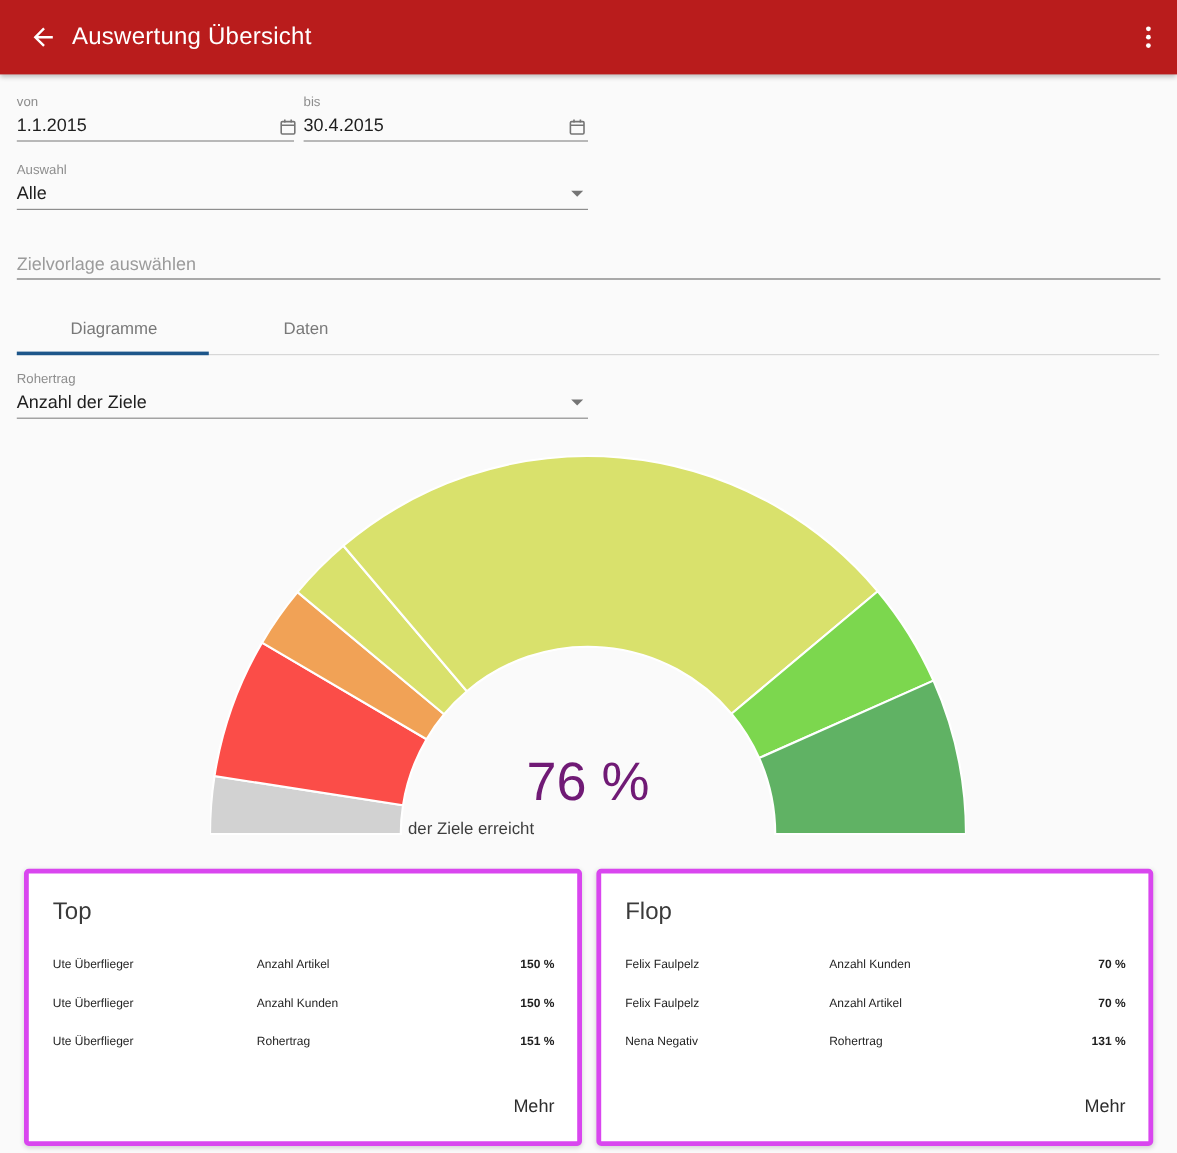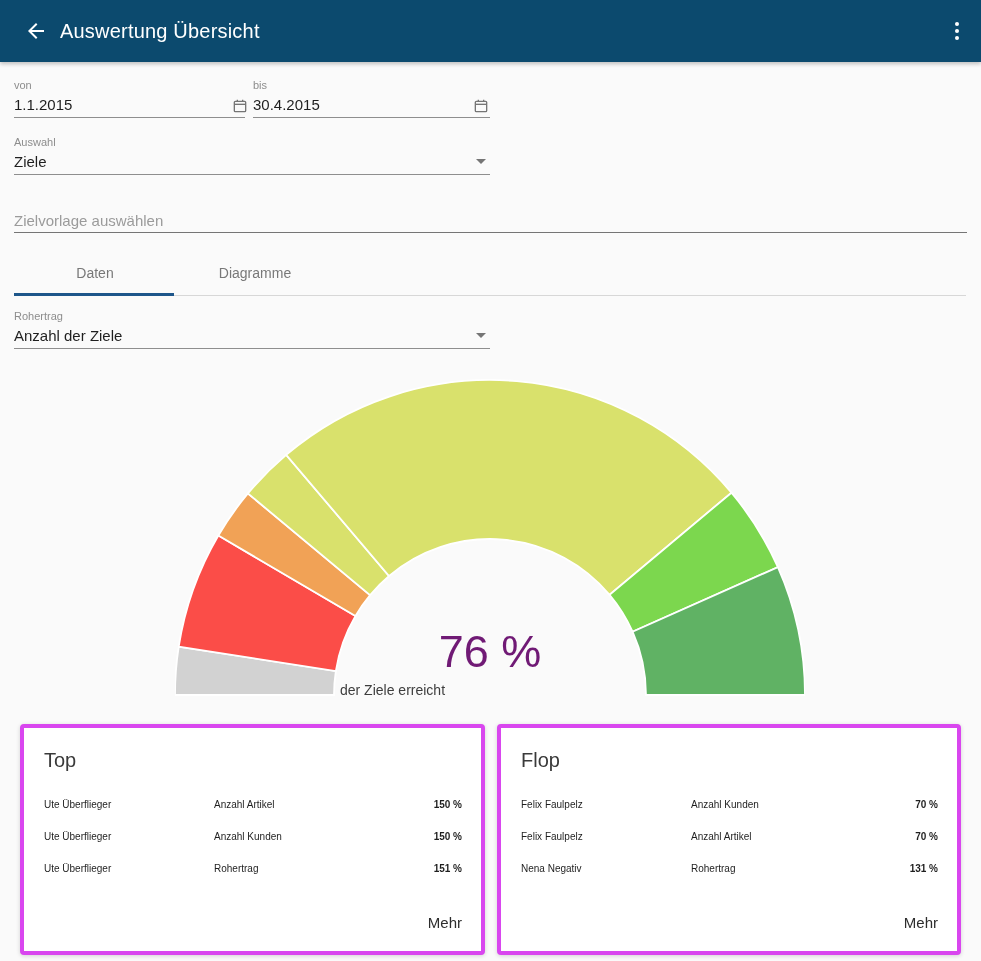--- a/index.html
+++ b/index.html
@@ -6,21 +6,21 @@
   body{
     width:981px;height:961px;position:relative;overflow:hidden;
     background:#fafafa;
     font-family:"Liberation Sans", sans-serif;
     color:#1f1f1f;
     -webkit-font-smoothing:antialiased;
   }
   
   .appbar{
     position:absolute;left:0;top:0;width:981px;height:62px;
-    background:#0c4a6e;display:flex;align-items:center;
+    background:#b91c1c;display:flex;align-items:center;
     box-shadow:0 2px 4px rgba(0,0,0,.24);z-index:5;
   }
   .appbar .back{width:24px;height:24px;margin-left:24px;cursor:pointer;flex:0 0 auto;}
   .appbar .title{color:#fff;font-size:20px;margin-left:12px;letter-spacing:.2px;}
   .appbar .spacer{flex:1;}
   .appbar .menu{width:24px;height:24px;margin-right:12px;cursor:pointer;flex:0 0 auto;}
   
   .flabel{position:absolute;font-size:11px;color:#8d8d8d;}
   .fvalue{position:absolute;font-size:15px;color:#1f1f1f;}
   .placeholder{position:absolute;font-size:15px;color:#9b9b9b;}
@@ -103,33 +103,33 @@
 <svg class="cal-icon" style="left:473px;top:98px" viewBox="0 0 24 24">
   <rect x="3.5" y="5" width="17" height="15.5" rx="1.5" fill="none" stroke="#757575" stroke-width="2"></rect>
   <line x1="3.5" y1="9.5" x2="20.5" y2="9.5" stroke="#757575" stroke-width="2"></line>
   <line x1="8" y1="2.5" x2="8" y2="6" stroke="#757575" stroke-width="2"></line>
   <line x1="16" y1="2.5" x2="16" y2="6" stroke="#757575" stroke-width="2"></line>
 </svg>
 <div class="rule" style="left:253px;top:117px;width:237px"></div>
 
 <div class="flabel" style="left:14px;top:136px">Auswahl</div>
 <div class="hitarea" style="left:14px;top:146px;width:476px;height:28px">
-  <div class="fvalue" style="left:0;top:7px">Ziele</div>
+  <div class="fvalue" style="left:0;top:7px">Alle</div>
   <div class="caret" style="left:462px;top:13px"></div>
 </div>
 <div class="rule" style="left:14px;top:174px;width:476px"></div>
 
 <div class="hitarea" style="left:14px;top:204px;width:953px;height:28px">
   <div class="placeholder" style="left:0;top:8px">Zielvorlage auswählen</div>
 </div>
 <div class="rule" style="left:14px;top:232px;width:953px;background:#757575"></div>
 
 <div class="tabs">
+  <div class="tab">Diagramme</div>
   <div class="tab">Daten</div>
-  <div class="tab">Diagramme</div>
 </div>
 <div class="rule light" style="left:14px;top:295px;width:952px"></div>
 <div class="tab-indicator"></div>
 
 <div class="flabel" style="left:14px;top:310px">Rohertrag</div>
 <div class="hitarea" style="left:14px;top:320px;width:476px;height:28px">
   <div class="fvalue" style="left:0;top:7px">Anzahl der Ziele</div>
   <div class="caret" style="left:462px;top:13px"></div>
 </div>
 <div class="rule" style="left:14px;top:348px;width:476px"></div>

